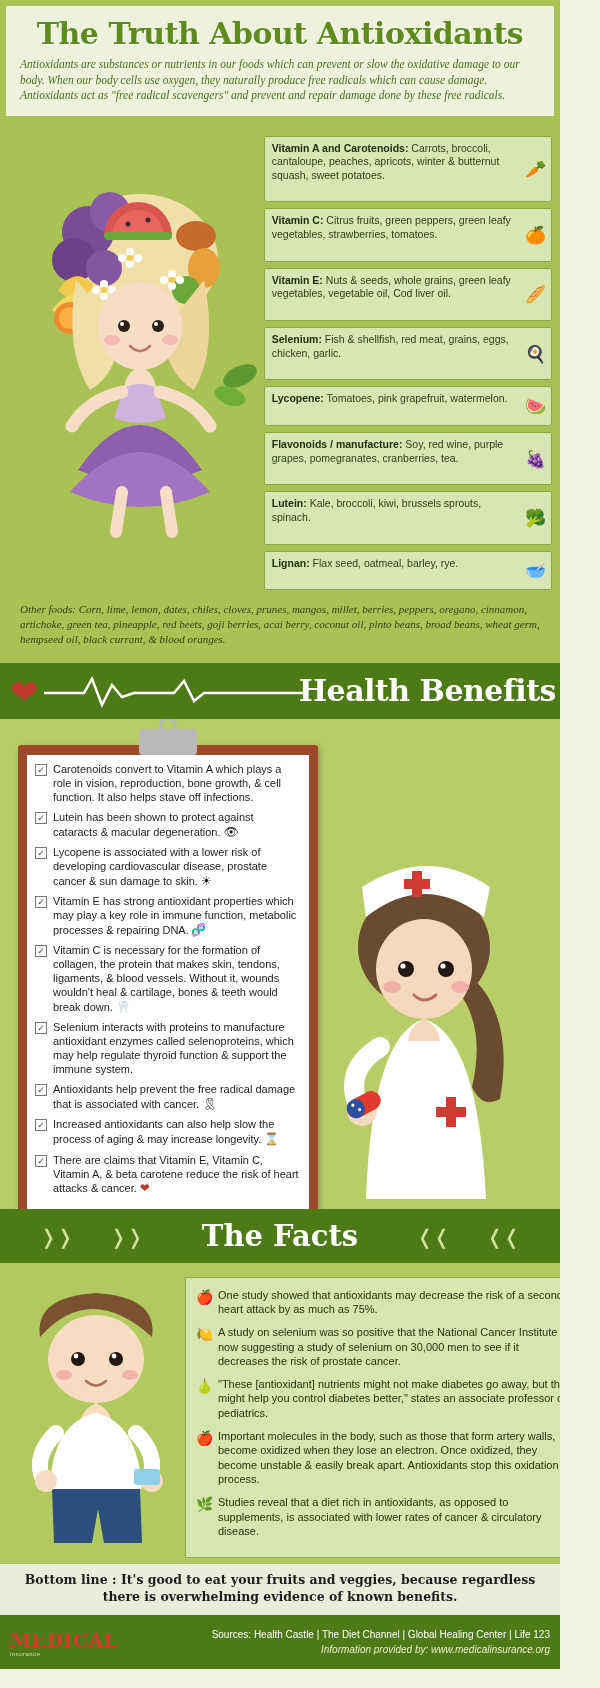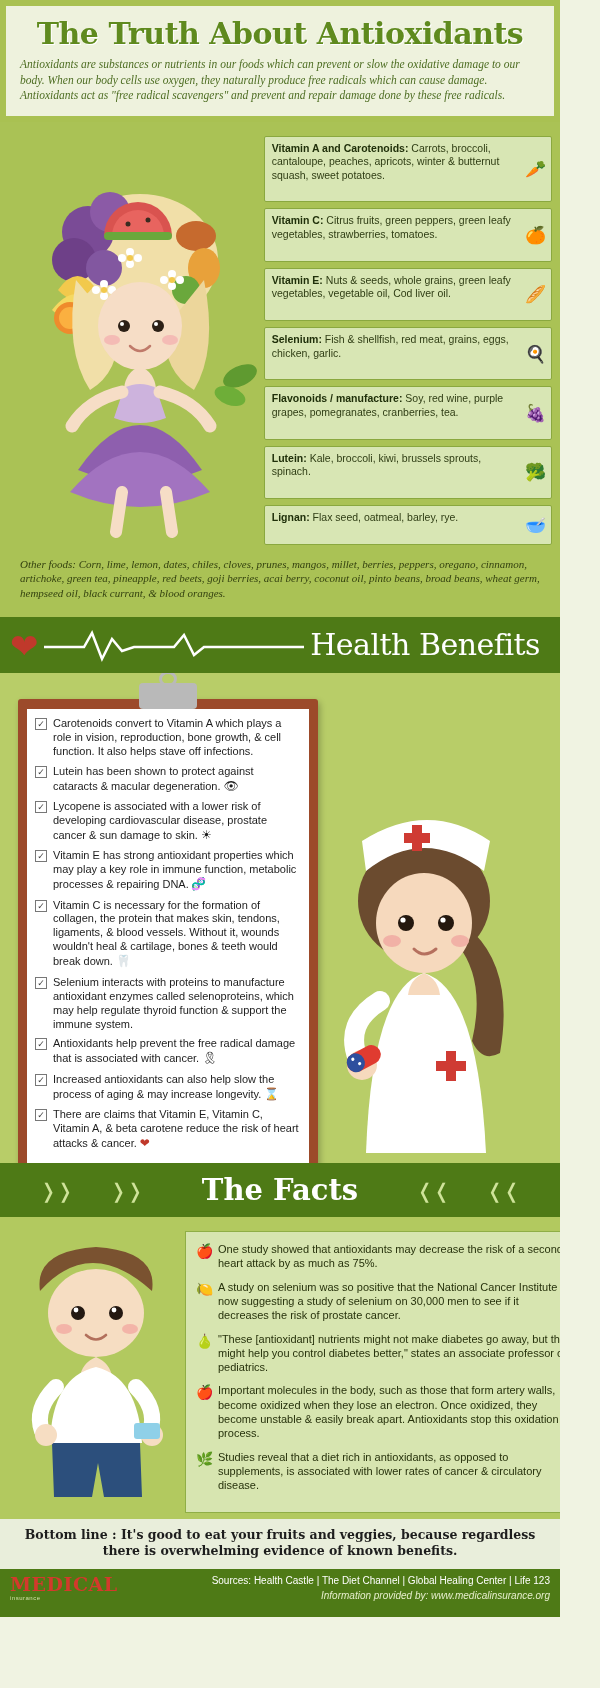--- a/index.html
+++ b/index.html
@@ -90,25 +90,25 @@
 
   
   .hb-banner {
     background: #4e7a16;
     height: 56px;
     position: relative;
     overflow: hidden;
   }
   .hb-title {
     font-family: "DejaVu Serif", serif;
-    font-weight: normal;
+    font-weight: bold;
     font-size: 30px;
     color: #ffffff;
     position: absolute;
-    right: 20px;
+    right: 4px;
     top: 10px;
     letter-spacing: -0.5px;
   }
   .heart-big {
     position: absolute; left: 10px; top: 12px;
     color: #c0392b; font-size: 34px; line-height: 1;
   }
   .ekg { position: absolute; left: 44px; top: 8px; }
 
   
@@ -210,22 +210,22 @@
     font-size: 12.5px;
     color: #1d1d1d;
     padding: 8px 14px 9px 14px;
     line-height: 1.35;
   }
 
   
   .footer {
     background: #4e7a16;
     display: flex;
-    align-items: flex-start;
-    padding: 4px 10px;
+    align-items: flex-end;
+    padding: 12px 10px;
     min-height: 48px;
   }
   .logo {
     width: 120px;
   }
   .logo .m1 {
     font-family: "DejaVu Serif", serif;
     font-weight: bold; font-size: 19px; color: #d33a2c;
     letter-spacing: 0.5px;
   }
@@ -330,20 +330,24 @@
           <b>Vitamin C:</b><span> Citrus fruits, green peppers, green leafy vegetables, strawberries, tomatoes.</span>
           <span class="vit-ic">🍊</span>
         </div>
         <div class="vit-item">
           <b>Vitamin E:</b><span> Nuts &amp; seeds, whole grains, green leafy vegetables, vegetable oil, Cod liver oil.</span>
           <span class="vit-ic">🥖</span>
         </div>
         <div class="vit-item">
           <b>Selenium:</b><span> Fish &amp; shellfish, red meat, grains, eggs, chicken, garlic.</span>
           <span class="vit-ic">🍳</span>
+        </div>
+        <div class="vit-item">
+          <b>Lycopene:</b><span> Tomatoes, pink grapefruit, watermelon.</span>
+          <span class="vit-ic">🍉</span>
         </div>
         <div class="vit-item">
           <b>Flavonoids / manufacture:</b><span> Soy, red wine, purple grapes, pomegranates, cranberries, tea.</span>
           <span class="vit-ic">🍇</span>
         </div>
         <div class="vit-item">
           <b>Lutein:</b><span> Kale, broccoli, kiwi, brussels sprouts, spinach.</span>
           <span class="vit-ic">🥦</span>
         </div>
         <div class="vit-item">

